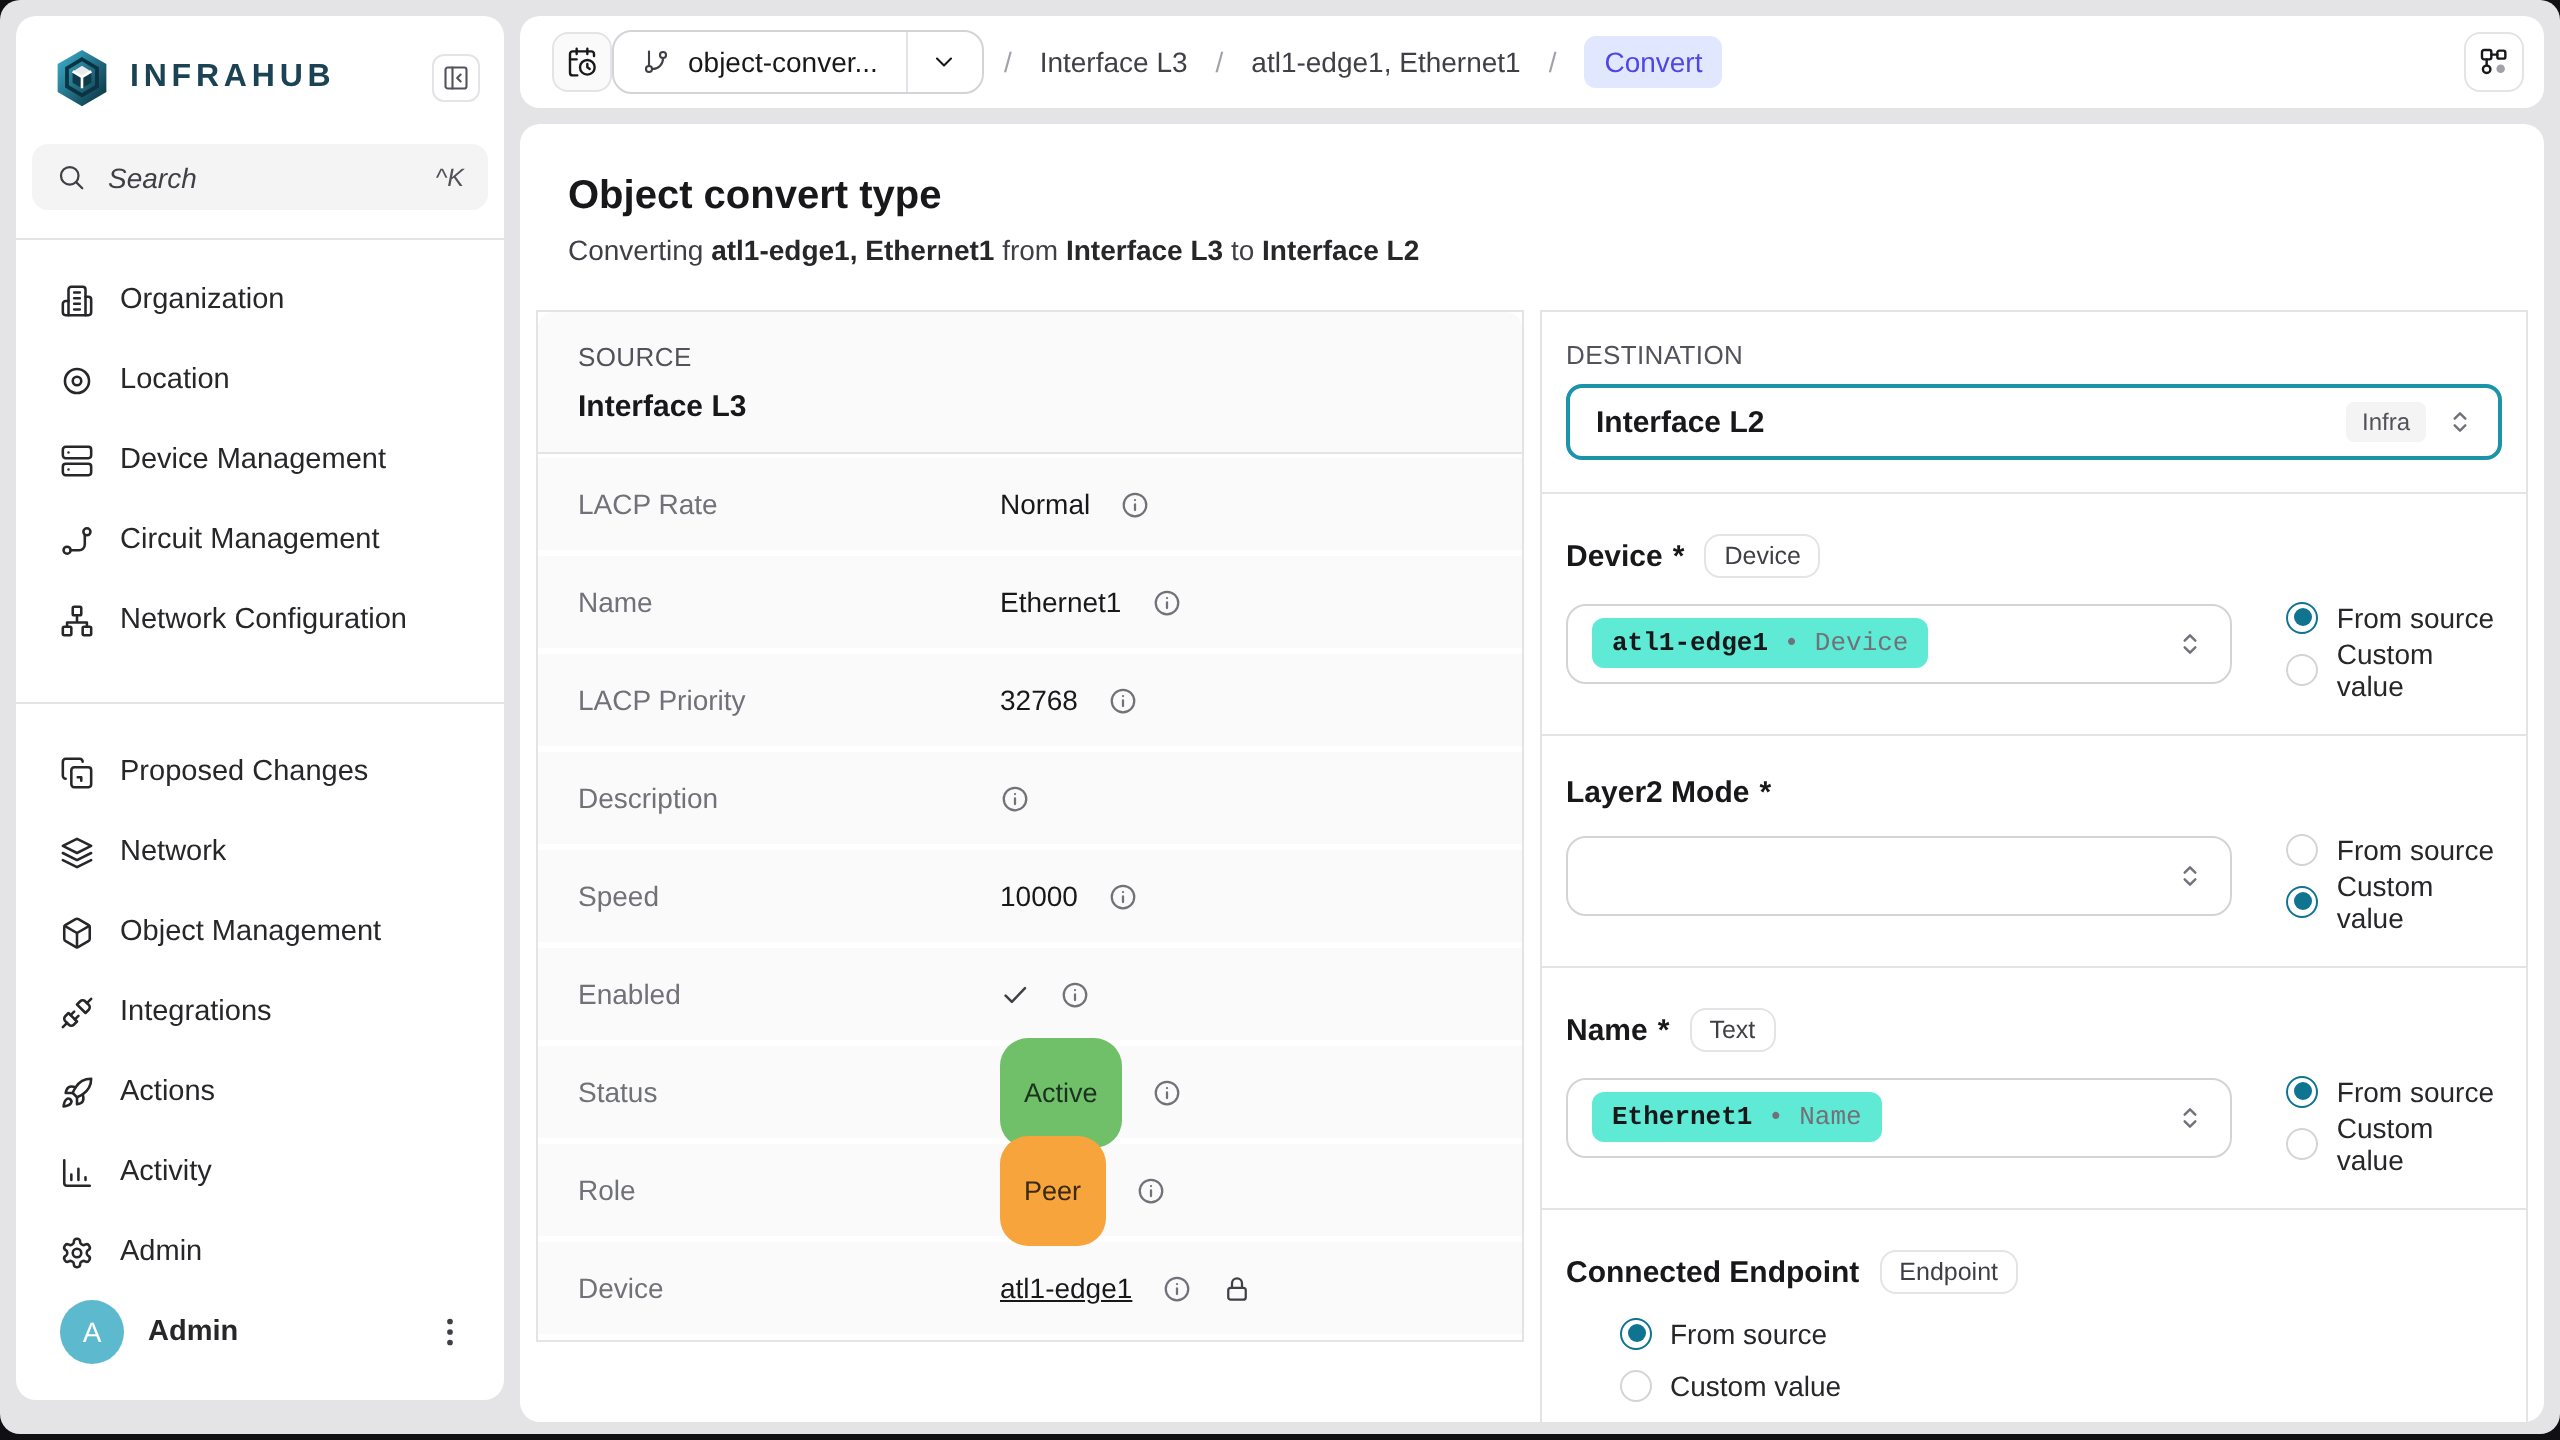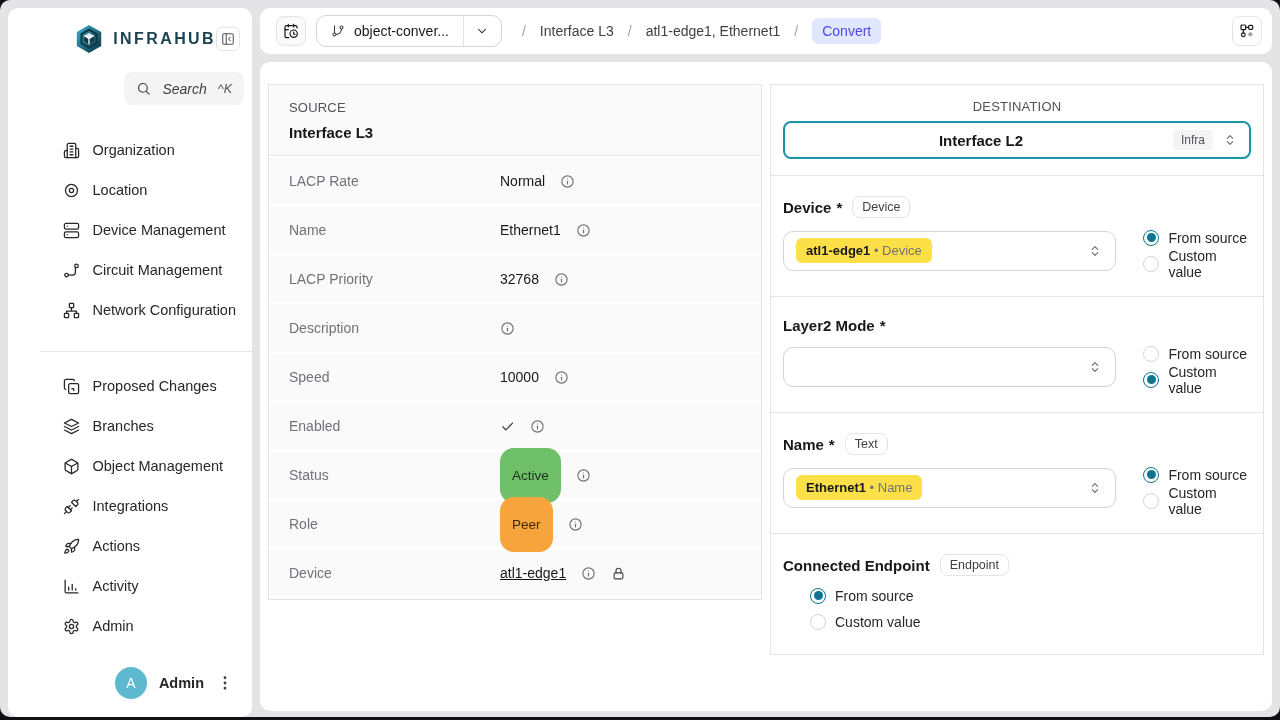--- a/index.html
+++ b/index.html
@@ -5,22 +5,22 @@
   * { box-sizing: border-box; margin: 0; padding: 0; }
   html,body { width:1280px; height:720px; }
   body {
     font-family:"Liberation Sans","DejaVu Sans",sans-serif;
     background:#101014; position:relative; overflow:hidden;
     color:#18181b;
   }
   .app { position:absolute; left:0; top:0; right:0; bottom:3px; background:#e4e4e7; border-radius:10px; }
 
   
-  .sidebar { position:absolute; left:8px; top:8px; bottom:0; width:244px; background:#fff;
-    border-radius:10px; display:flex; flex-direction:column; overflow:hidden;align-items:flex-end; }
+  .sidebar { position:absolute; left:8px; top:8px; bottom:17px; width:244px; background:#fff;
+    border-radius:10px; display:flex; flex-direction:column; overflow:hidden; }
   .side-head { display:flex; align-items:center; padding:14px 12px 0 18px; height:48px; }
   .logo-icon { width:30px; height:30px; display:flex; flex:none; }
   .brand { font-weight:bold; font-size:16px; letter-spacing:2.4px; color:#1b4354; margin-left:9px; flex:1; }
   .collapse-btn { width:24px; height:24px; border:1px solid #e4e4e7; border-radius:6px; display:flex;
     align-items:center; justify-content:center; color:#52525b; background:#fff; cursor:pointer; }
   .collapse-btn svg { width:14px; height:14px; }
   .search-box { margin:16px 8px 0; height:33px; background:#f4f4f5; border-radius:8px; display:flex;
     align-items:center; padding:0 12px; gap:11px; cursor:pointer;font-style:italic; }
   .search-box .icon { width:15px; height:15px; color:#3f3f46; display:flex; }
   .search-text { font-size:14px; color:#3f3f46; flex:1; }
@@ -34,21 +34,21 @@
   .nav-item .icon { width:17px; height:17px; color:#27272a; flex:none; display:flex; }
   .nav-label { font-size:14.5px; }
   .user-row { display:flex; align-items:center; gap:12px; padding:14px 18px 18px 22px; }
   .avatar { width:32px; height:32px; border-radius:50%; display:flex; align-items:center;
     justify-content:center; color:#fff; font-size:14px; flex:none; }
   .user-name { font-size:14.5px; font-weight:600; color:#27272a; flex:1; }
   .kebab { width:18px; height:18px; color:#3f3f46; display:flex; cursor:pointer; }
 
   
   .topbar { position:absolute; left:260px; top:8px; right:8px; height:46px; background:#fff;
-    border-radius:10px; display:flex; align-items:center; padding:0 10px 0 16px; gap:10px; }
+    border-radius:10px; display:flex; align-items:center; padding:0 10px 0 16px; }
   .icon-btn { width:30px; height:30px; border:1px solid #e4e4e7; border-radius:8px; background:#fafafa;
     display:flex; align-items:center; justify-content:center; color:#18181b; cursor:pointer; flex:none; }
   .icon-btn svg { width:16px; height:16px; }
   .branch-select { height:32px; border:1px solid #d4d4d8; border-radius:10px; display:flex;
     align-items:stretch; background:#fff; overflow:hidden; cursor:pointer; }
   .branch-main { display:flex; align-items:center; gap:9px; padding:0 14px; font-size:14px;
     color:#18181b; font-weight:500; }
   .branch-main .icon { width:14px; height:14px; color:#3f3f46; display:flex; }
   .branch-caret { width:38px; border-left:1px solid #e4e4e7; display:flex; align-items:center;
     justify-content:center; color:#18181b; }
@@ -80,36 +80,36 @@
     padding:0 20px; }
   .src-row-label { width:211px; flex:none; font-size:14px; color:#71717a; }
   .src-row-value { display:flex; align-items:center; gap:15px; font-size:14px; color:#18181b; min-width:0; }
   .badge-pill { border-radius:14px; padding:20px 12px; font-size:13.5px; font-weight:500; }
   .src-link { text-decoration:underline; color:#18181b; cursor:pointer; }
   .info-icon, .lock-icon, .check-icon { width:15px; height:15px; display:flex; flex:none; }
   .info-icon { color:#71717a; cursor:pointer; }
   .lock-icon, .check-icon { color:#3f3f46; }
 
   
-  .dst-head { padding:14px 12px 16px;text-align:center; }
+  .dst-head { padding:14px 12px 16px; }
   .dst-type-select { margin-top:7px; height:38px; border:2px solid #1b93a8; border-radius:8px;
     display:flex; align-items:center; padding:0 11px 0 13px; gap:9px; cursor:pointer; background:#fff; }
   .dst-type-value { font-size:15px; font-weight:700; color:#18181b; flex:1; }
   .mini-badge { background:#f4f4f5; border-radius:4px; padding:3px 8px; font-size:12px; color:#52525b; }
   .spinner-icon { width:16px; height:16px; color:#71717a; display:flex; flex:none; }
   .dst-field { border-top:1px solid #e4e4e7; padding:20px 12px 22px; }
   .field-label-row { display:flex; align-items:center; gap:10px; }
   .field-label { font-size:15px; font-weight:700; color:#18181b; }
   .req { font-size:15px; font-weight:700; color:#18181b; margin-left:-5px; }
   .type-badge { border:1px solid #e4e4e7; border-radius:8px; padding:3px 9px; font-size:12.5px;
     color:#3f3f46; background:#fff; }
   .field-controls { display:flex; align-items:center; margin-top:9px; }
   .field-select { width:342px; height:40px; border:1px solid #d4d4d8; border-radius:10px;
     display:flex; align-items:center; padding:0 12px; background:#fff; cursor:pointer; }
-  .value-pill { background:#fde047; border-radius:6px; padding:5px 10px; font-size:13px; color:#71717a; }
+  .value-pill { background:#5eead4; border-radius:6px; padding:5px 10px; font-size:13px; color:#71717a;font-family:Liberation Mono, monospace; }
   .value-pill b { color:#18181b; }
   .field-select .spinner-icon { margin-left:auto; }
   .radio-col { margin-left:27px; display:flex; flex-direction:column; gap:5px; }
   .radio-row { display:flex; align-items:center; gap:9px; font-size:14px; color:#27272a; height:21px; cursor:pointer; }
   .radio { width:16px; height:16px; border-radius:50%; border:1px solid #d4d4d8; background:#fff;
     position:relative; flex:none; }
   .radio.checked { border-color:#0e7490; }
   .radio.checked::after { content:""; position:absolute; inset:2.5px; border-radius:50%; background:#0e7490; }
 </style>
 </head>
@@ -222,21 +222,21 @@
             <span class="nav-label">Proposed Changes</span>
           </div>
           <div class="nav-item">
             <span class="icon">
               <svg viewBox="0 0 24 24" width="100%" height="100%" fill="none" stroke="currentColor" stroke-width="1.8" stroke-linecap="round" stroke-linejoin="round">
                 <path d="M12 2 2 7l10 5 10-5-10-5Z"></path>
                 <path d="m2 12 10 5 10-5"></path>
                 <path d="m2 17 10 5 10-5"></path>
               </svg>
             </span>
-            <span class="nav-label">Branches</span>
+            <span class="nav-label">Network</span>
           </div>
           <div class="nav-item">
             <span class="icon">
               <svg viewBox="0 0 24 24" width="100%" height="100%" fill="none" stroke="currentColor" stroke-width="1.8" stroke-linecap="round" stroke-linejoin="round">
                 <path d="M21 8a2 2 0 0 0-1-1.73l-7-4a2 2 0 0 0-2 0l-7 4A2 2 0 0 0 3 8v8a2 2 0 0 0 1 1.73l7 4a2 2 0 0 0 2 0l7-4A2 2 0 0 0 21 16Z"></path>
                 <path d="m3.3 7 8.7 5 8.7-5"></path>
                 <path d="M12 22V12"></path>
               </svg>
             </span>
             <span class="nav-label">Object Management</span>
@@ -346,20 +346,24 @@
             <rect x="14.5" y="3.5" width="6" height="6" rx="1.5"></rect>
             <path d="M10 6.5h4.5M6.5 10v4.5"></path>
             <circle cx="6.5" cy="17.5" r="2.8"></circle>
             <circle cx="17" cy="17" r="3.2" fill="#a1a1aa" stroke="none"></circle>
           </svg>
         </span>
     </span>
   </header>
 
   <main class="content">
+    <div class="page-head">
+      <h1 class="page-title">Object convert type</h1>
+      <p class="page-sub" id="page-sub"><span>Converting </span><b>atl1-edge1, Ethernet1</b><span> from </span><b>Interface L3</b><span> to </span><b>Interface L2</b></p>
+    </div>
 
     <div class="panels">
 
       <section class="panel">
         <div class="src-head">
           <div class="panel-label">SOURCE</div>
           <div class="src-type">Interface L3</div>
         </div>
         <div class="src-body" id="src-body">
             <div class="src-row">

